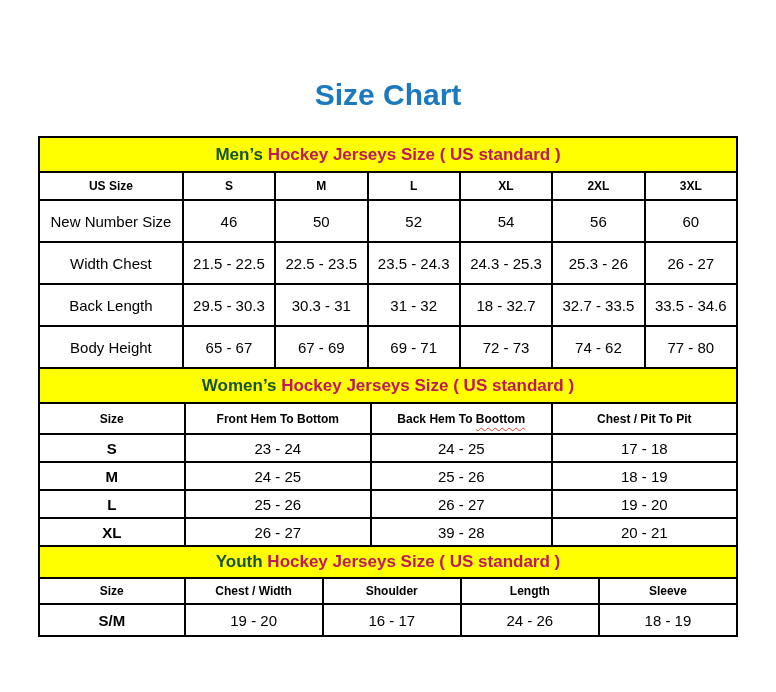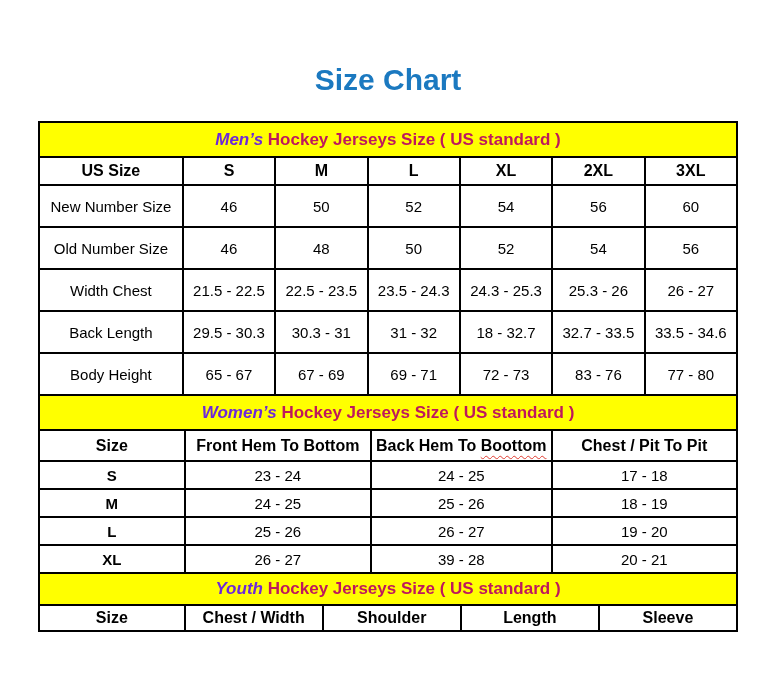--- a/index.html
+++ b/index.html
@@ -8,21 +8,21 @@
     padding: 0;
     width: 776px;
     height: 692px;
     background: #ffffff;
     font-family: "Liberation Sans", sans-serif;
     overflow: hidden;
   }
   .page { width: 776px; height: 692px; }
 
   .page-title {
-    margin: 0;
+    margin: 15px;
     padding-top: 64px;
     text-align: center;
     font-size: 30px;
     line-height: 32px;
     font-weight: bold;
     color: #1b79c0;
     letter-spacing: 0px;
   }
 
   .chart { width: 700px; margin: 25px auto 0 auto; }
@@ -43,24 +43,24 @@
     overflow: hidden;
     white-space: nowrap;
   }
 
   .banner-row { height: 35px; }
   .banner-cell {
     background: #ffff00;
     font-size: 17px;
     font-weight: bold;
   }
-  .banner-highlight { color: #6d28d9; font-style: italic; }
+  .banner-highlight { color: #14532d; }
   .banner-rest { color: #be185d; }
 
-  .head-row th { font-size: 16px; font-weight: bold; margin-top: 16px; }
+  .head-row th { font-size: 12px; font-weight: bold; margin-top: 16px; }
   .data-row td { font-size: 15px; font-weight: normal; }
   td.row-label-bold { font-weight: bold; }
 
   
   .mens-table .head-row { height: 28px; }
   .mens-table .data-row { height: 42px; }
   .mens-table col.c-label { width: 20.6%; }
   .mens-table col.c-size  { width: 13.2333%; }
 
   
@@ -121,29 +121,20 @@
         <tr class="data-row">
           <td>New Number Size</td>
           <td>46</td>
           <td>50</td>
           <td>52</td>
           <td>54</td>
           <td>56</td>
           <td>60</td>
         </tr>
         <tr class="data-row">
-          <td>Old Number Size</td>
-          <td>46</td>
-          <td>48</td>
-          <td>50</td>
-          <td>52</td>
-          <td>54</td>
-          <td>56</td>
-        </tr>
-        <tr class="data-row">
           <td>Width Chest</td>
           <td>21.5 - 22.5</td>
           <td>22.5 - 23.5</td>
           <td>23.5 - 24.3</td>
           <td>24.3 - 25.3</td>
           <td>25.3 - 26</td>
           <td>26 - 27</td>
         </tr>
         <tr class="data-row">
           <td>Back Length</td>
@@ -153,21 +144,21 @@
           <td>18 - 32.7</td>
           <td>32.7 - 33.5</td>
           <td>33.5 - 34.6</td>
         </tr>
         <tr class="data-row">
           <td>Body Height</td>
           <td>65 - 67</td>
           <td>67 - 69</td>
           <td>69 - 71</td>
           <td>72 - 73</td>
-          <td>83 - 76</td>
+          <td>74 - 62</td>
           <td>77 - 80</td>
         </tr>
       </tbody>
     </table>
 
     <table class="size-table womens-table">
       <colgroup>
         <col class="c0">
           <col class="c1">
           <col class="c2">
@@ -222,17 +213,24 @@
         <tr class="banner-row">
           <td colspan="5" class="banner-cell"><span class="banner-highlight">Youth</span><span class="banner-rest"> Hockey Jerseys Size ( US standard )</span></td>
         </tr>
         <tr class="head-row">
           <th>Size</th>
           <th>Chest / Width</th>
           <th>Shoulder</th>
           <th>Length</th>
           <th>Sleeve</th>
         </tr>
+        <tr class="data-row">
+          <td class="row-label-bold">S/M</td>
+          <td>19 - 20</td>
+          <td>16 - 17</td>
+          <td>24 - 26</td>
+          <td>18 - 19</td>
+        </tr>
       </tbody>
     </table>
 
   </div>
 </div>
 
 </body></html>

